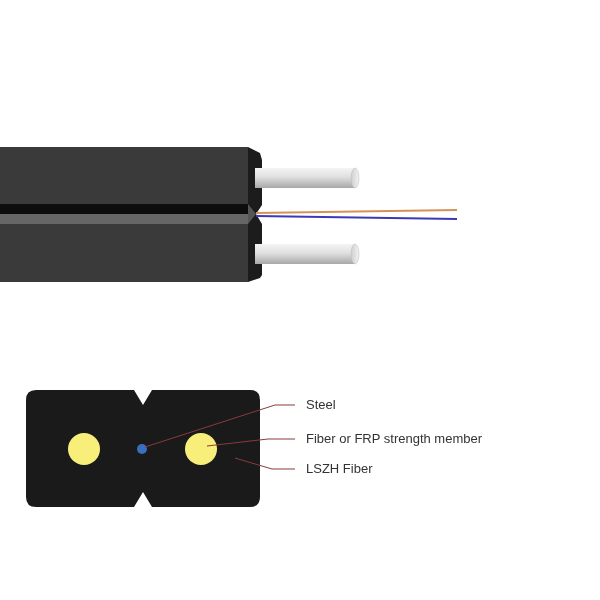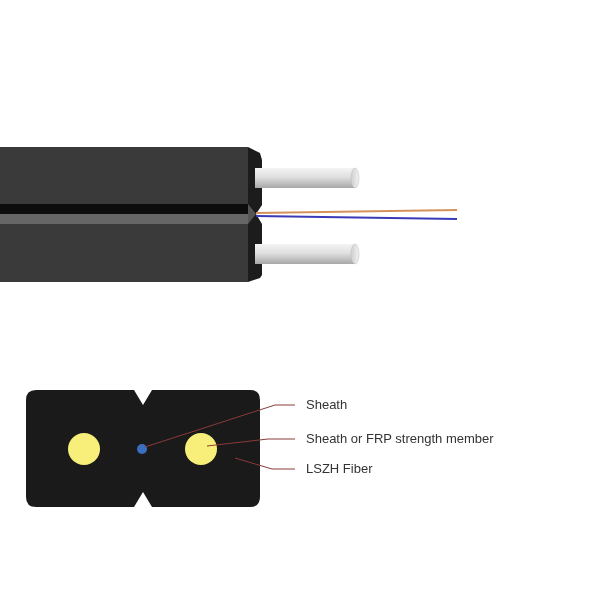--- a/index.html
+++ b/index.html
@@ -57,15 +57,15 @@
     <circle cx="142" cy="449" r="5" fill="#3a6fc0"></circle>
   </g>
 
   <g stroke="#8b3a3a" stroke-width="1" fill="none">
     <polyline points="145,447 275,405 295,405"></polyline>
     <polyline points="207,446 268,439 295,439"></polyline>
     <polyline points="235,458 272,469 295,469"></polyline>
   </g>
 </svg>
 
-<div class="label" style="left:306px; top:397px;">Sheath</div>
-<div class="label" style="left:306px; top:431px;">Sheath or FRP strength member</div>
+<div class="label" style="left:306px; top:397px;">Steel</div>
+<div class="label" style="left:306px; top:431px;">Fiber or FRP strength member</div>
 <div class="label" style="left:306px; top:461px;">LSZH Fiber</div>
 
 </body></html>

